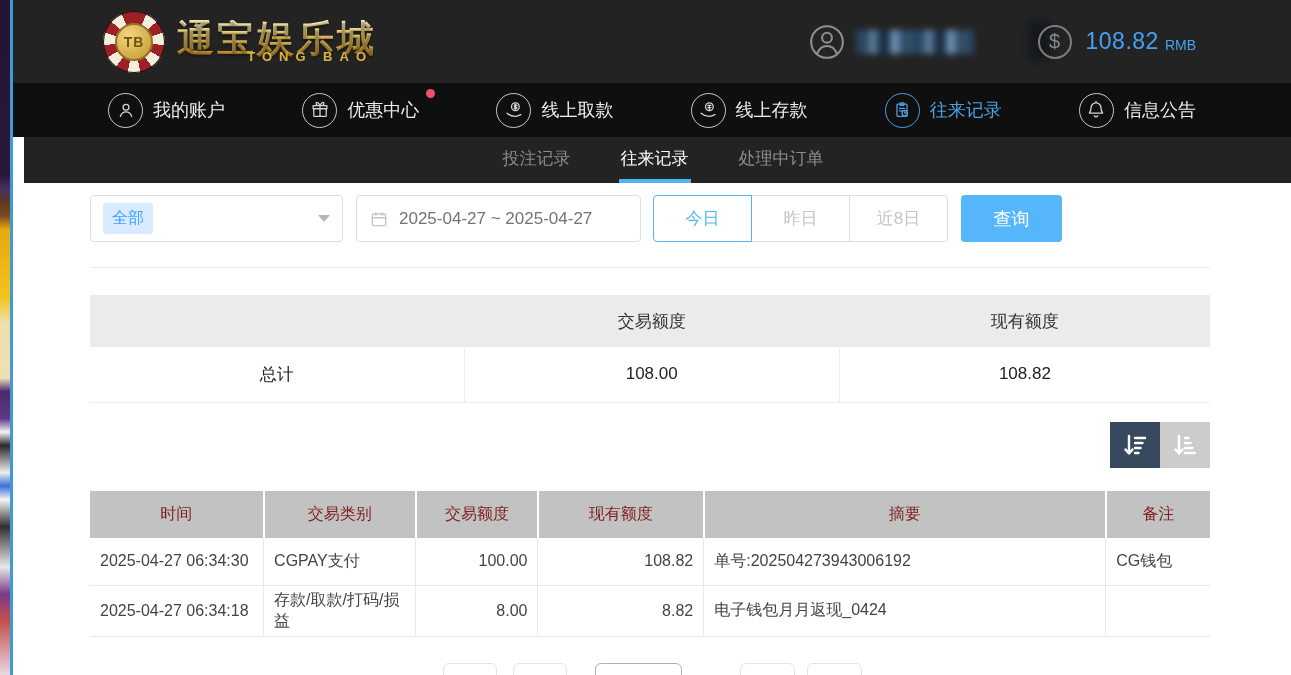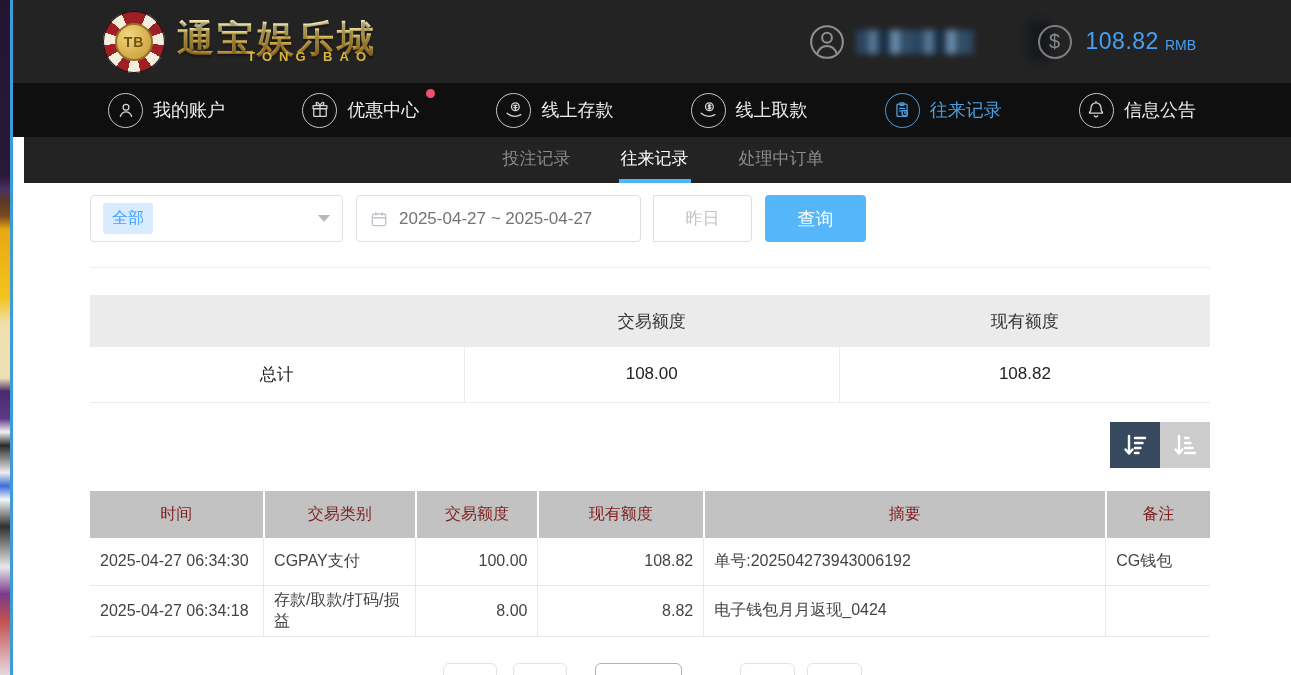--- a/index.html
+++ b/index.html
@@ -193,33 +193,33 @@
               <path d="M4.5 7.2h15v3.3h-15z M12 7.2V19 M12 7.2c-2.2 0-4.2-.9-4.2-2.4 0-1.6 2.7-1.7 4.2 2.4 1.5-4.1 4.2-4 4.2-2.4 0 1.5-2 2.4-4.2 2.4z"></path>
             </svg>
         </span>
         <span>优惠中心</span>
         <span class="red-dot"></span>
       </div>
       <div class="nav-item">
         <span class="icn-circle">
           <svg viewBox="0 0 24 24">
               <circle cx="13.5" cy="8.5" r="4.2"></circle>
+              <path d="M13.5 5.8v5.4 M15.2 6.8c-.5-.5-2.9-.8-2.9.7 0 1.4 2.9.7 2.9 2.1 0 1.3-2.3 1.2-3 .5 M4.5 15.5c2.8 2.4 5.7 3.4 8.6 3.4 2.4 0 4.3-.7 6.4-1.9"></path>
+            </svg>
+        </span>
+        <span>线上取款</span>
+      </div>
+      <div class="nav-item">
+        <span class="icn-circle">
+          <svg viewBox="0 0 24 24">
+              <circle cx="13.5" cy="8.5" r="4.2"></circle>
               <path d="M11.8 7h3.4 M11.8 9.4h3.4 M13.5 7v4.4 M4.5 15.5c2.8 2.4 5.7 3.4 8.6 3.4 2.4 0 4.3-.7 6.4-1.9"></path>
             </svg>
         </span>
         <span>线上存款</span>
-      </div>
-      <div class="nav-item">
-        <span class="icn-circle">
-          <svg viewBox="0 0 24 24">
-              <circle cx="13.5" cy="8.5" r="4.2"></circle>
-              <path d="M13.5 5.8v5.4 M15.2 6.8c-.5-.5-2.9-.8-2.9.7 0 1.4 2.9.7 2.9 2.1 0 1.3-2.3 1.2-3 .5 M4.5 15.5c2.8 2.4 5.7 3.4 8.6 3.4 2.4 0 4.3-.7 6.4-1.9"></path>
-            </svg>
-        </span>
-        <span>线上取款</span>
       </div>
       <div class="nav-item active">
         <span class="icn-circle">
           <svg viewBox="0 0 24 24">
               <rect x="6.5" y="5.5" width="11" height="13.5" rx="1"></rect>
               <path d="M10 4.2h4v2.6h-4z M9.3 10.3h5.4 M9.3 13h3"></path>
               <circle cx="15" cy="15.3" r="3"></circle>
               <path d="M15 13.8v1.5h1.4"></path>
             </svg>
         </span>
@@ -249,21 +249,23 @@
           <span class="select-caret"></span>
         </div>
         <div class="date-box">
           <svg viewBox="0 0 24 24">
             <rect x="4" y="6" width="16" height="14" rx="2"></rect>
               <path d="M4 10.5h16 M8.3 4v4 M15.7 4v4"></path>
           </svg>
           <span class="date-text">2025-04-27 ~ 2025-04-27</span>
         </div>
         <div class="quick-group">
+          <div class="quick-btn active">今日</div>
           <div class="quick-btn">昨日</div>
+          <div class="quick-btn">近8日</div>
         </div>
         <button class="search-btn">查询</button>
       </div>
 
       <div class="divider"></div>
 
       <table class="summary">
         <tbody>
             <tr>
           <th class="sum-c1"></th>

